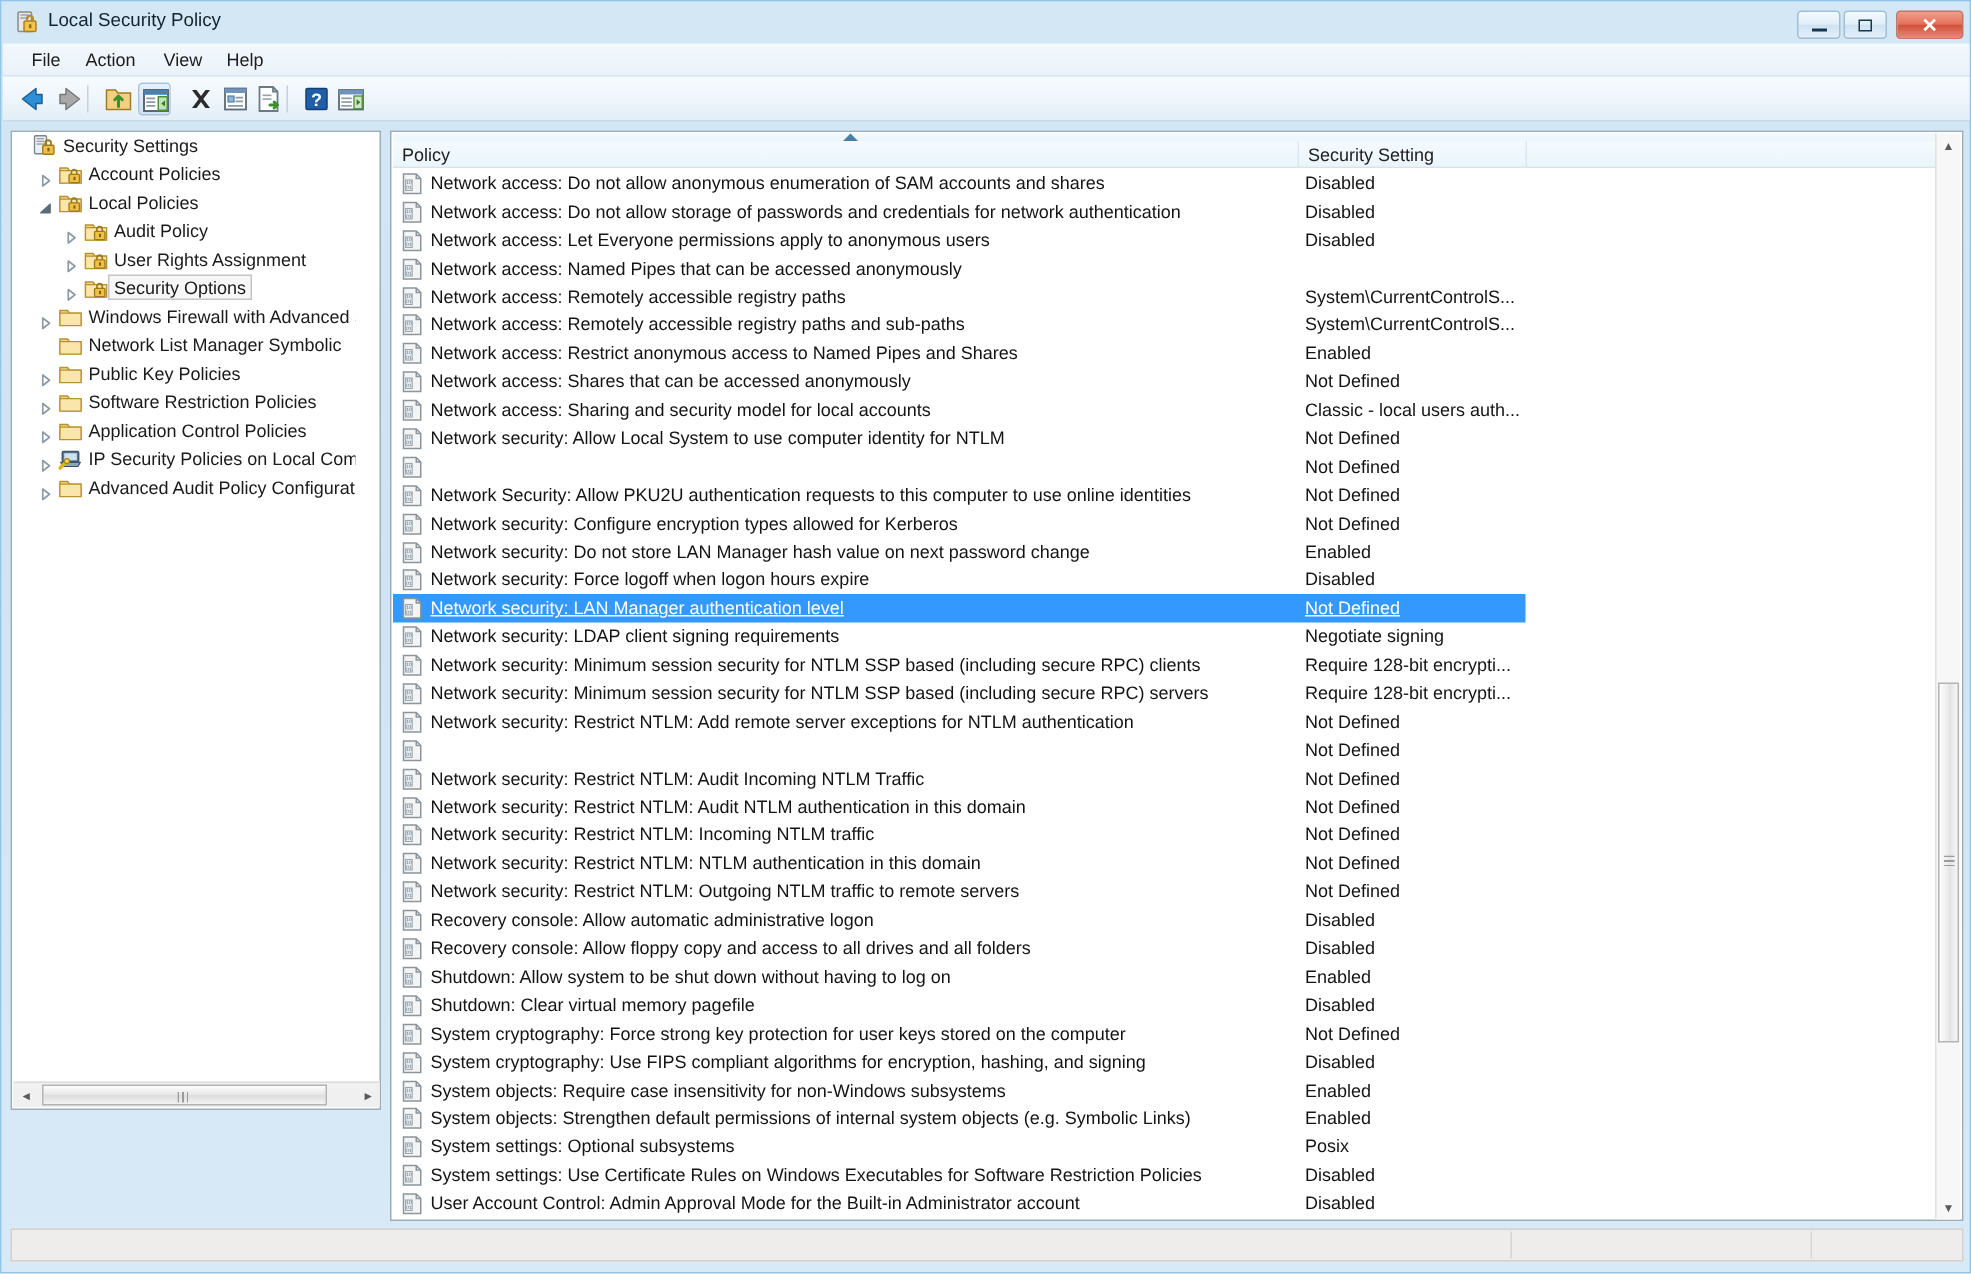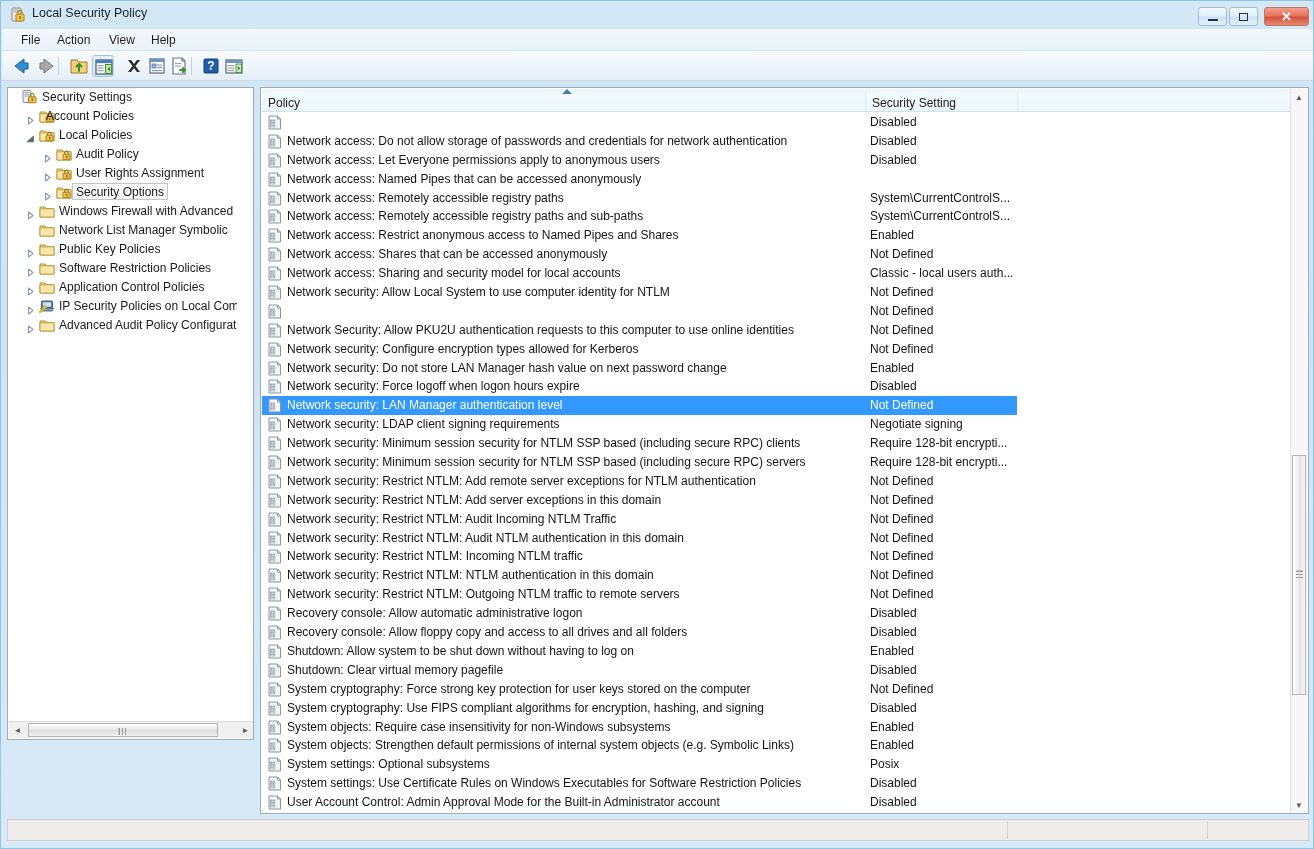--- a/index.html
+++ b/index.html
@@ -332,21 +332,21 @@
   .row .r-setting {
     position: absolute;
     left: 608px; top: 0;
     height: 18.9px;
     line-height: 18.9px;
     font-size: 12px;
     color: #141414;
     white-space: nowrap;
   }
   .row.selected .r-policy,
-  .row.selected .r-setting { color: #ffffff; }
+  .row.selected .r-setting { color: #ffffff; text-decoration: underline; }
 
   
   #list-vscroll {
     position: absolute;
     right: 1px; top: 1px;
     width: 17px;
     height: 725px;
     background: #f7f7f7;
     border-left: 1px solid #e2e2e2;
     box-sizing: border-box;
@@ -558,21 +558,21 @@
             <span class="twisty" style="left: 18px;"><svg width="9" height="9" viewBox="0 0 9 9">
                 <path d="M2.5 1 L7 4.5 L2.5 8 Z" fill="none" stroke="#8a9aa6" stroke-width="1.1" stroke-linejoin="round"></path>
               </svg></span>
             <span class="tr-icon" style="left: 31px;"><svg width="16" height="15" viewBox="0 0 16 15">
                 <path d="M1 3 h5 l1.4 1.8 H15 V13 H1 Z" fill="#f6d98c" stroke="#b79230" stroke-width="1"></path>
                 <path d="M1 4.8 H15 V13 H1 Z" fill="#fae5ab" stroke="#b79230" stroke-width="0.8"></path>
                 <rect x="7" y="7.2" width="7" height="5.5" rx="0.8" fill="#f0bf45" stroke="#9c7a18" stroke-width="0.9"></rect>
                 <path d="M8.6 7.2 V5.9 a1.8 1.8 0 0 1 3.6 0 V7.2" fill="none" stroke="#9c7a18" stroke-width="1.1"></path>
                 <rect x="10" y="8.9" width="1.3" height="2.2" fill="#7a5d0f"></rect>
               </svg></span>
-            <span class="tr-label" style="left: 38px;">Account Policies</span>
+            <span class="tr-label" style="left: 51px;">Account Policies</span>
           </div>
           <div class="tree-row">
             <span class="twisty" style="left: 18px;"><svg width="9" height="9" viewBox="0 0 9 9">
                 <path d="M1.2 6.8 L7.4 6.8 L7.4 1.2 Z" fill="#5b6b77" stroke="#5b6b77" stroke-width="1" stroke-linejoin="round"></path>
               </svg></span>
             <span class="tr-icon" style="left: 31px;"><svg width="16" height="15" viewBox="0 0 16 15">
                 <path d="M1 3 h5 l1.4 1.8 H15 V13 H1 Z" fill="#f6d98c" stroke="#b79230" stroke-width="1"></path>
                 <path d="M1 4.8 H15 V13 H1 Z" fill="#fae5ab" stroke="#b79230" stroke-width="0.8"></path>
                 <rect x="7" y="7.2" width="7" height="5.5" rx="0.8" fill="#f0bf45" stroke="#9c7a18" stroke-width="0.9"></rect>
                 <path d="M8.6 7.2 V5.9 a1.8 1.8 0 0 1 3.6 0 V7.2" fill="none" stroke="#9c7a18" stroke-width="1.1"></path>
@@ -714,20 +714,21 @@
 
       <div id="list-body">
           <div class="row">
             <span class="r-icon"><svg width="14" height="15" viewBox="0 0 14 15">
                 <path d="M1 1 h8.5 l3 3 v10 H1 Z" fill="#f4f4f4" stroke="#8b959d" stroke-width="1"></path>
                 <path d="M9.5 1 v3 h3" fill="none" stroke="#8b959d" stroke-width="1"></path>
                 <rect x="2.4" y="5" width="4.4" height="7" fill="#e7ecf0" stroke="#9aa5ad" stroke-width="0.7"></rect>
                 <text x="4.6" y="7.9" font-family="Liberation Sans, sans-serif" font-size="3.2" fill="#5d6a74" text-anchor="middle">10</text>
                 <text x="4.6" y="11.1" font-family="Liberation Sans, sans-serif" font-size="3.2" fill="#5d6a74" text-anchor="middle">01</text>
               </svg></span>
+            <span class="r-policy">Network access: Do not allow anonymous enumeration of SAM accounts and shares</span>
             <span class="r-setting">Disabled</span>
           </div>
           <div class="row">
             <span class="r-icon"><svg width="14" height="15" viewBox="0 0 14 15">
                 <path d="M1 1 h8.5 l3 3 v10 H1 Z" fill="#f4f4f4" stroke="#8b959d" stroke-width="1"></path>
                 <path d="M9.5 1 v3 h3" fill="none" stroke="#8b959d" stroke-width="1"></path>
                 <rect x="2.4" y="5" width="4.4" height="7" fill="#e7ecf0" stroke="#9aa5ad" stroke-width="0.7"></rect>
                 <text x="4.6" y="7.9" font-family="Liberation Sans, sans-serif" font-size="3.2" fill="#5d6a74" text-anchor="middle">10</text>
                 <text x="4.6" y="11.1" font-family="Liberation Sans, sans-serif" font-size="3.2" fill="#5d6a74" text-anchor="middle">01</text>
               </svg></span>
@@ -932,21 +933,20 @@
             <span class="r-setting">Not Defined</span>
           </div>
           <div class="row">
             <span class="r-icon"><svg width="14" height="15" viewBox="0 0 14 15">
                 <path d="M1 1 h8.5 l3 3 v10 H1 Z" fill="#f4f4f4" stroke="#8b959d" stroke-width="1"></path>
                 <path d="M9.5 1 v3 h3" fill="none" stroke="#8b959d" stroke-width="1"></path>
                 <rect x="2.4" y="5" width="4.4" height="7" fill="#e7ecf0" stroke="#9aa5ad" stroke-width="0.7"></rect>
                 <text x="4.6" y="7.9" font-family="Liberation Sans, sans-serif" font-size="3.2" fill="#5d6a74" text-anchor="middle">10</text>
                 <text x="4.6" y="11.1" font-family="Liberation Sans, sans-serif" font-size="3.2" fill="#5d6a74" text-anchor="middle">01</text>
               </svg></span>
-            <span class="r-policy">Network security: Restrict NTLM: Add server exceptions in this domain</span>
             <span class="r-setting">Not Defined</span>
           </div>
           <div class="row">
             <span class="r-icon"><svg width="14" height="15" viewBox="0 0 14 15">
                 <path d="M1 1 h8.5 l3 3 v10 H1 Z" fill="#f4f4f4" stroke="#8b959d" stroke-width="1"></path>
                 <path d="M9.5 1 v3 h3" fill="none" stroke="#8b959d" stroke-width="1"></path>
                 <rect x="2.4" y="5" width="4.4" height="7" fill="#e7ecf0" stroke="#9aa5ad" stroke-width="0.7"></rect>
                 <text x="4.6" y="7.9" font-family="Liberation Sans, sans-serif" font-size="3.2" fill="#5d6a74" text-anchor="middle">10</text>
                 <text x="4.6" y="11.1" font-family="Liberation Sans, sans-serif" font-size="3.2" fill="#5d6a74" text-anchor="middle">01</text>
               </svg></span>

